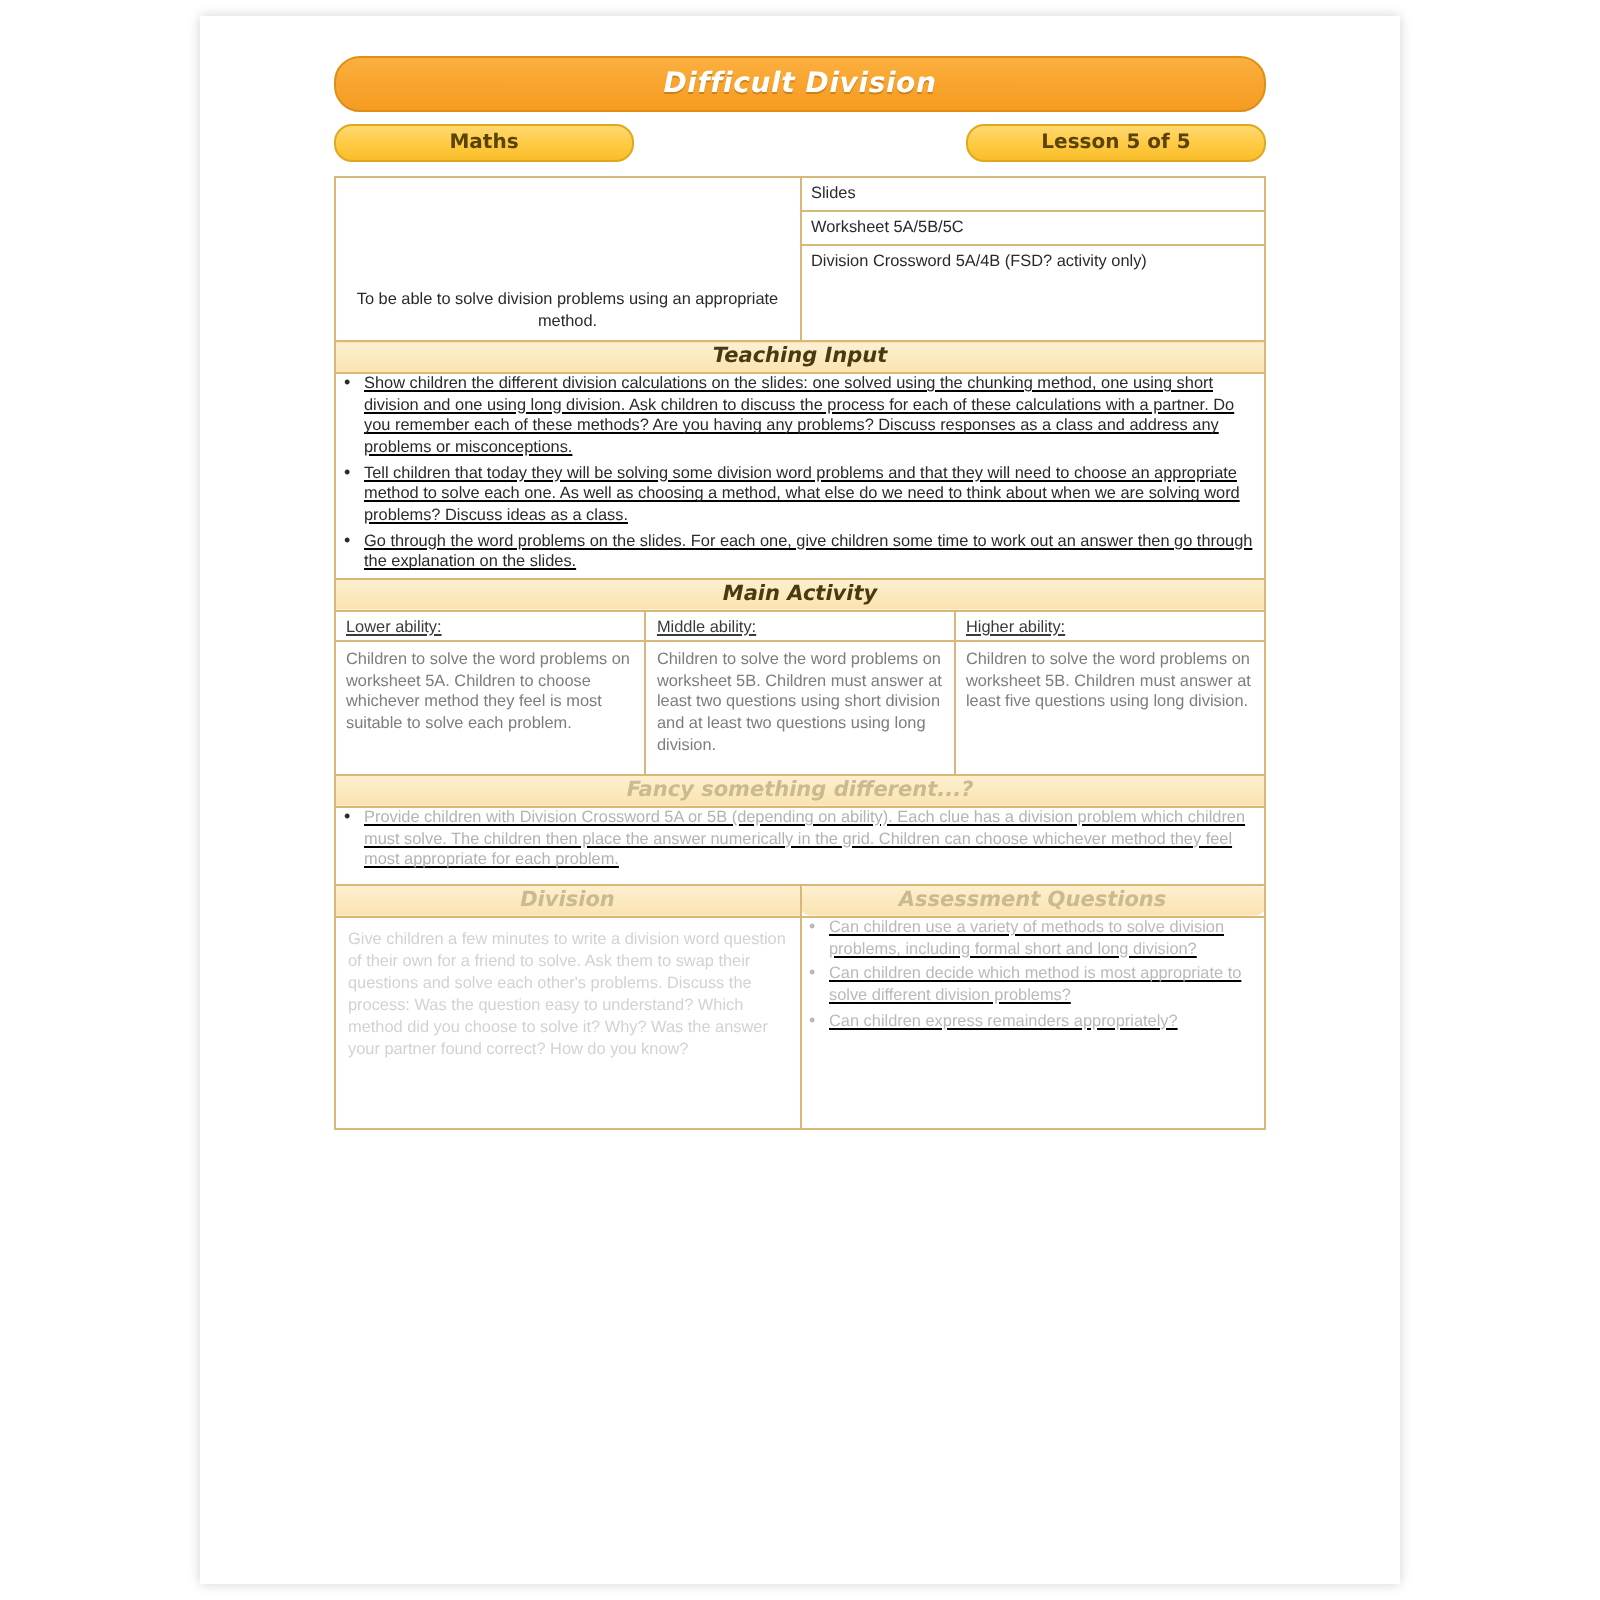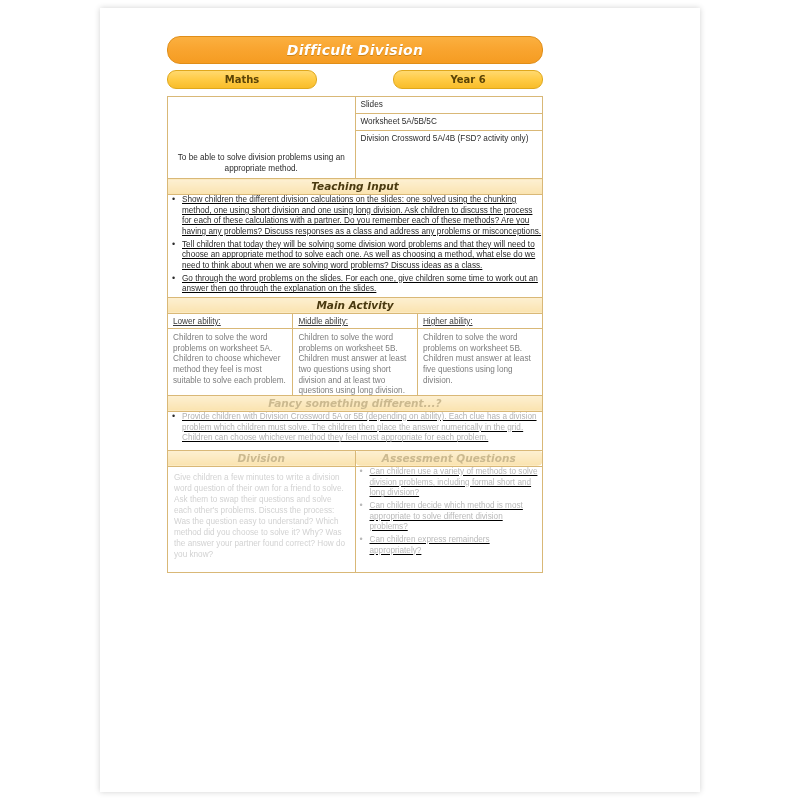--- a/index.html
+++ b/index.html
@@ -23,22 +23,22 @@
     left: 100px;
     top: 8px;
     width: 600px;
     height: 784px;
     background: #ffffff;
     box-shadow: 0 0 6px rgba(0,0,0,0.18);
   }
   .doc {
     position: absolute;
     left: 167px;
-    top: 36px;
-    width: 376px;
+    top: 28px;
+    width: 466px;
   }
 
   
   .title-bar {
     background: linear-gradient(to bottom, #fbb040 0%, #f9a530 45%, #f59c22 100%);
     border: 1px solid #e08e18;
     border-radius: 13px;
     height: 26px;
     line-height: 26px;
     text-align: center;
@@ -186,21 +186,21 @@
 
 <div id="page">
   <div class="page-sheet"></div>
 
   <div class="doc">
 
     <div class="title-bar">Difficult Division</div>
 
     <div class="pill-row">
       <div class="pill">Maths</div>
-      <div class="pill">Year 6</div>
+      <div class="pill">Lesson 5 of 5</div>
     </div>
 
     <table class="tbl">
       <colgroup>
         <col style="width:50%">
         <col style="width:50%">
       </colgroup>
 
       <tbody>
 

